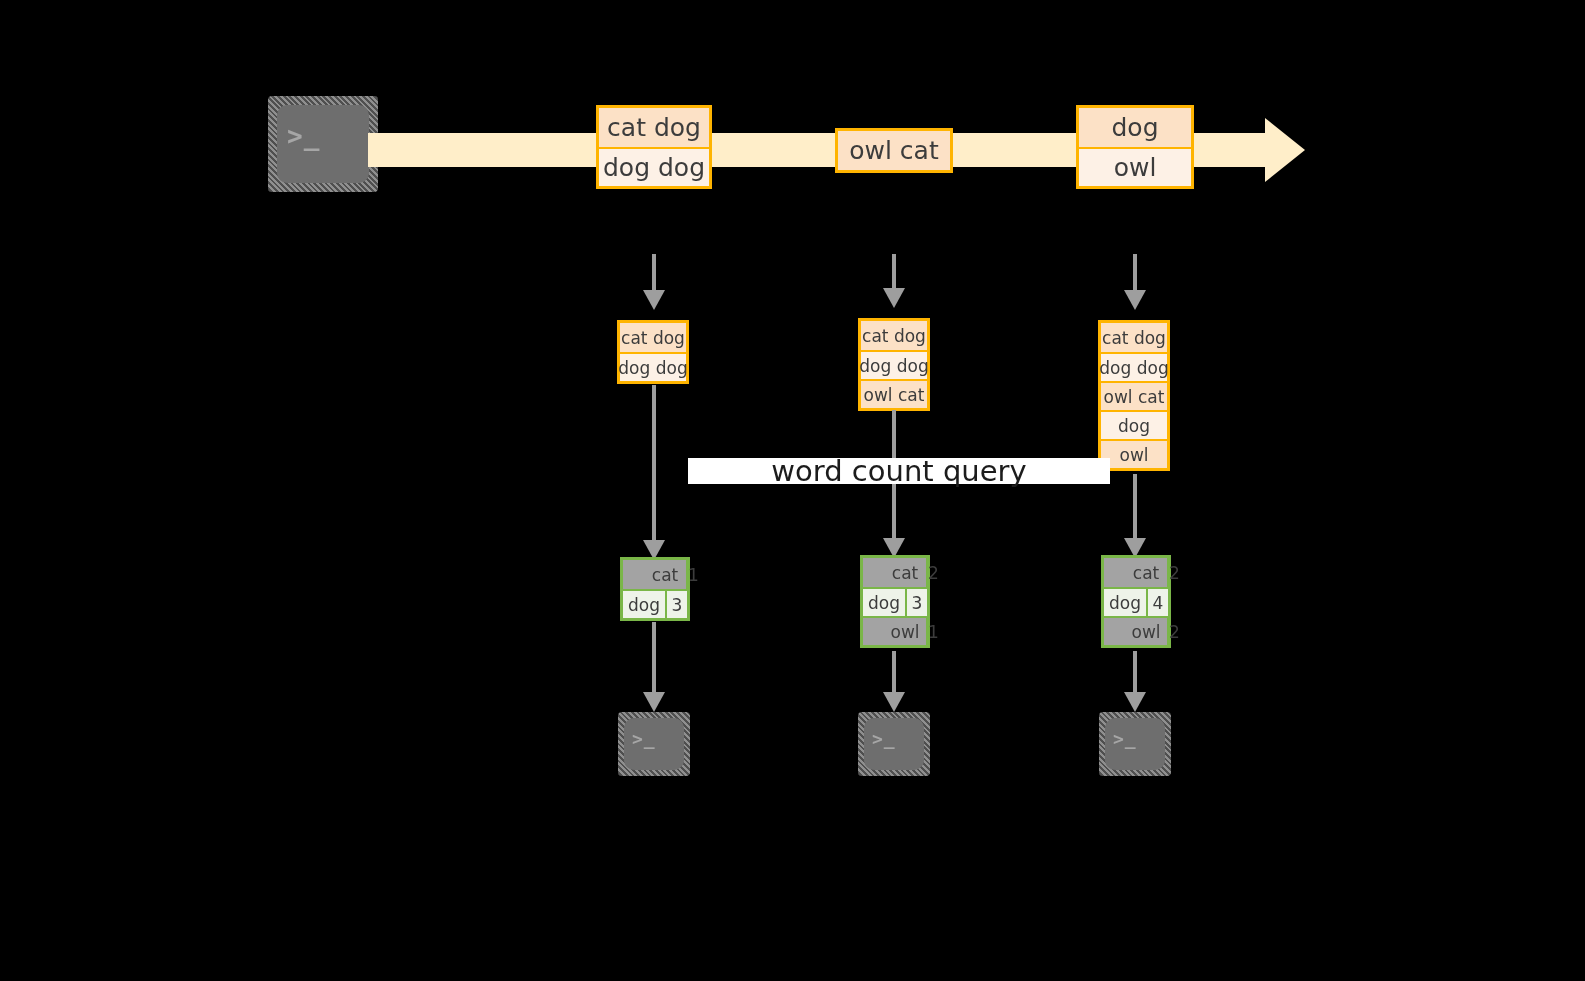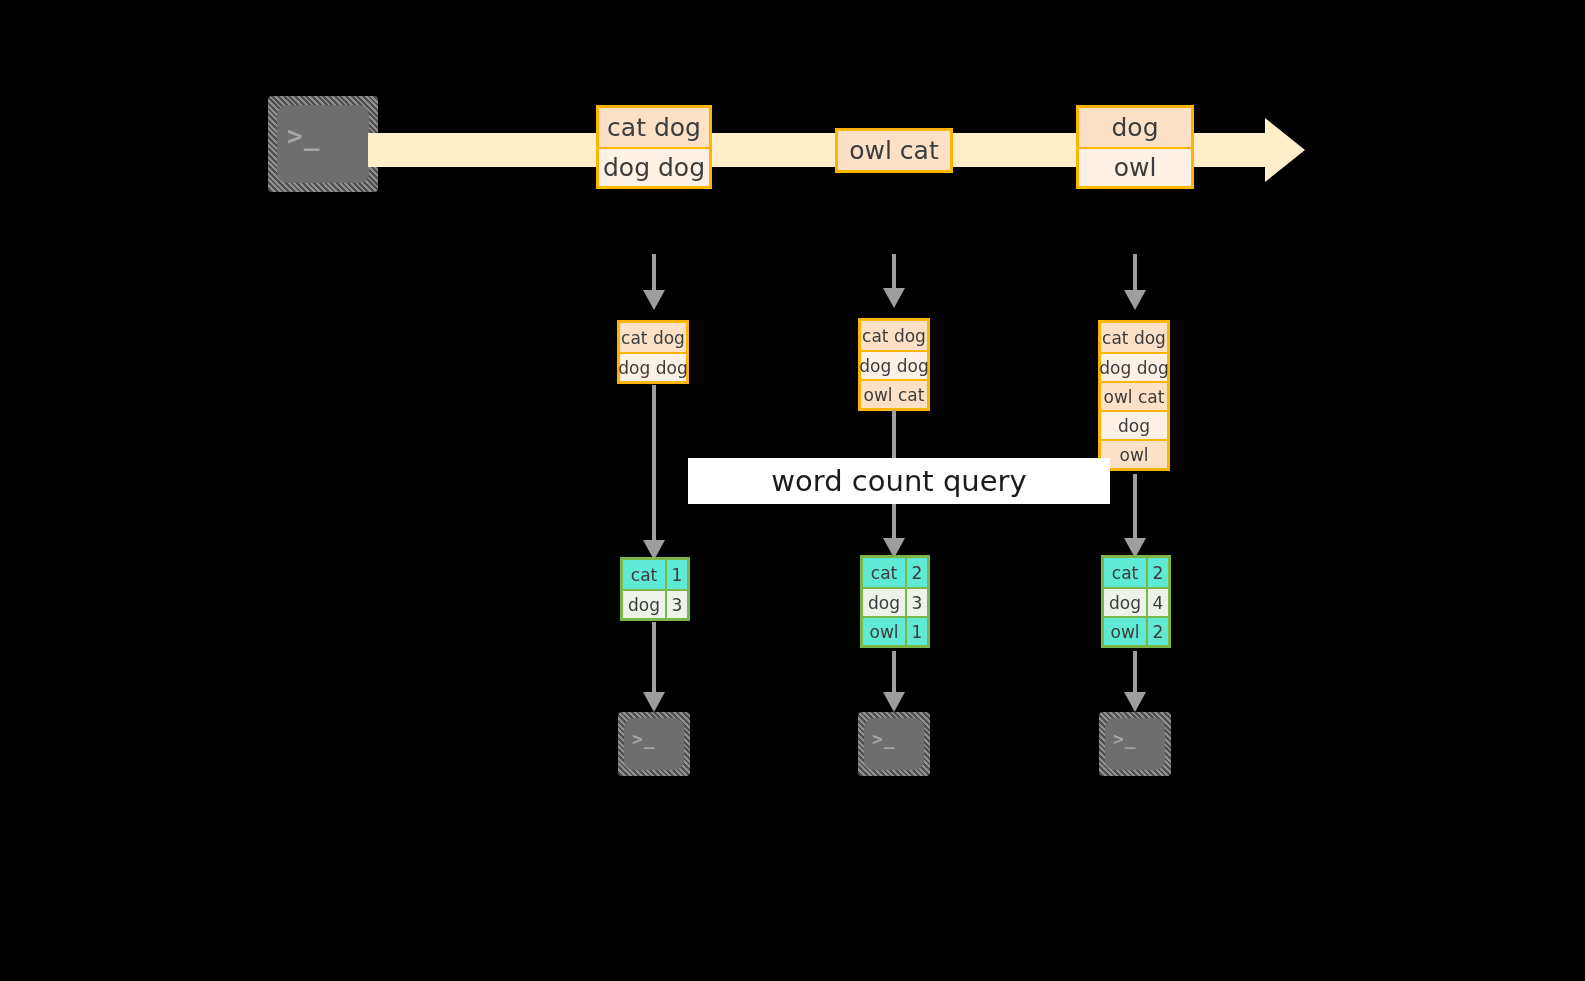--- a/index.html
+++ b/index.html
@@ -91,21 +91,21 @@
     box-sizing: border-box;
     border: 3px solid #7ab648;
     background: #eaf2e2;
   }
   .gbox .grow {
     box-sizing: border-box;
     display: flex;
     height: 29px;
   }
   .gbox .grow + .grow { border-top: 2px solid #7ab648; }
-  .gbox .grow.sh-a { background: #5eead4; }
+  .gbox .grow.sh-a { background: #a3a3a3; padding-left: 21px; }
   .gbox .grow.sh-b { background: #eef3e9; }
   .gbox .gcell-word {
     flex: 0 0 42px;
     display: flex;
     align-items: center;
     justify-content: center;
     font-size: 17px;
     color: #3c3c3c;
     border-right: 2px solid #7ab648;
   }
@@ -207,21 +207,21 @@
 
   <div class="vline" style="left:652px; top:385px; height:155px;"></div>
   <div class="vhead" style="left:643px; top:540px;"></div>
 
   <div class="vline" style="left:892px; top:410px; height:130px;"></div>
   <div class="vhead" style="left:883px; top:538px;"></div>
 
   <div class="vline" style="left:1133px; top:474px; height:66px;"></div>
   <div class="vhead" style="left:1124px; top:538px;"></div>
 
-  <div class="wlabel" style="left:688px; top:458px; width:422px; height:46px;">word count query</div>
+  <div class="wlabel" style="left:688px; top:458px; width:422px; height:26px;">word count query</div>
 
   <div class="gbox" style="left:620px; top:557px; width:70px;">
     <div class="grow sh-a">
       <div class="gcell-word">cat</div>
       <div class="gcell-count">1</div>
     </div>
     <div class="grow sh-b">
       <div class="gcell-word">dog</div>
       <div class="gcell-count">3</div>
     </div>

